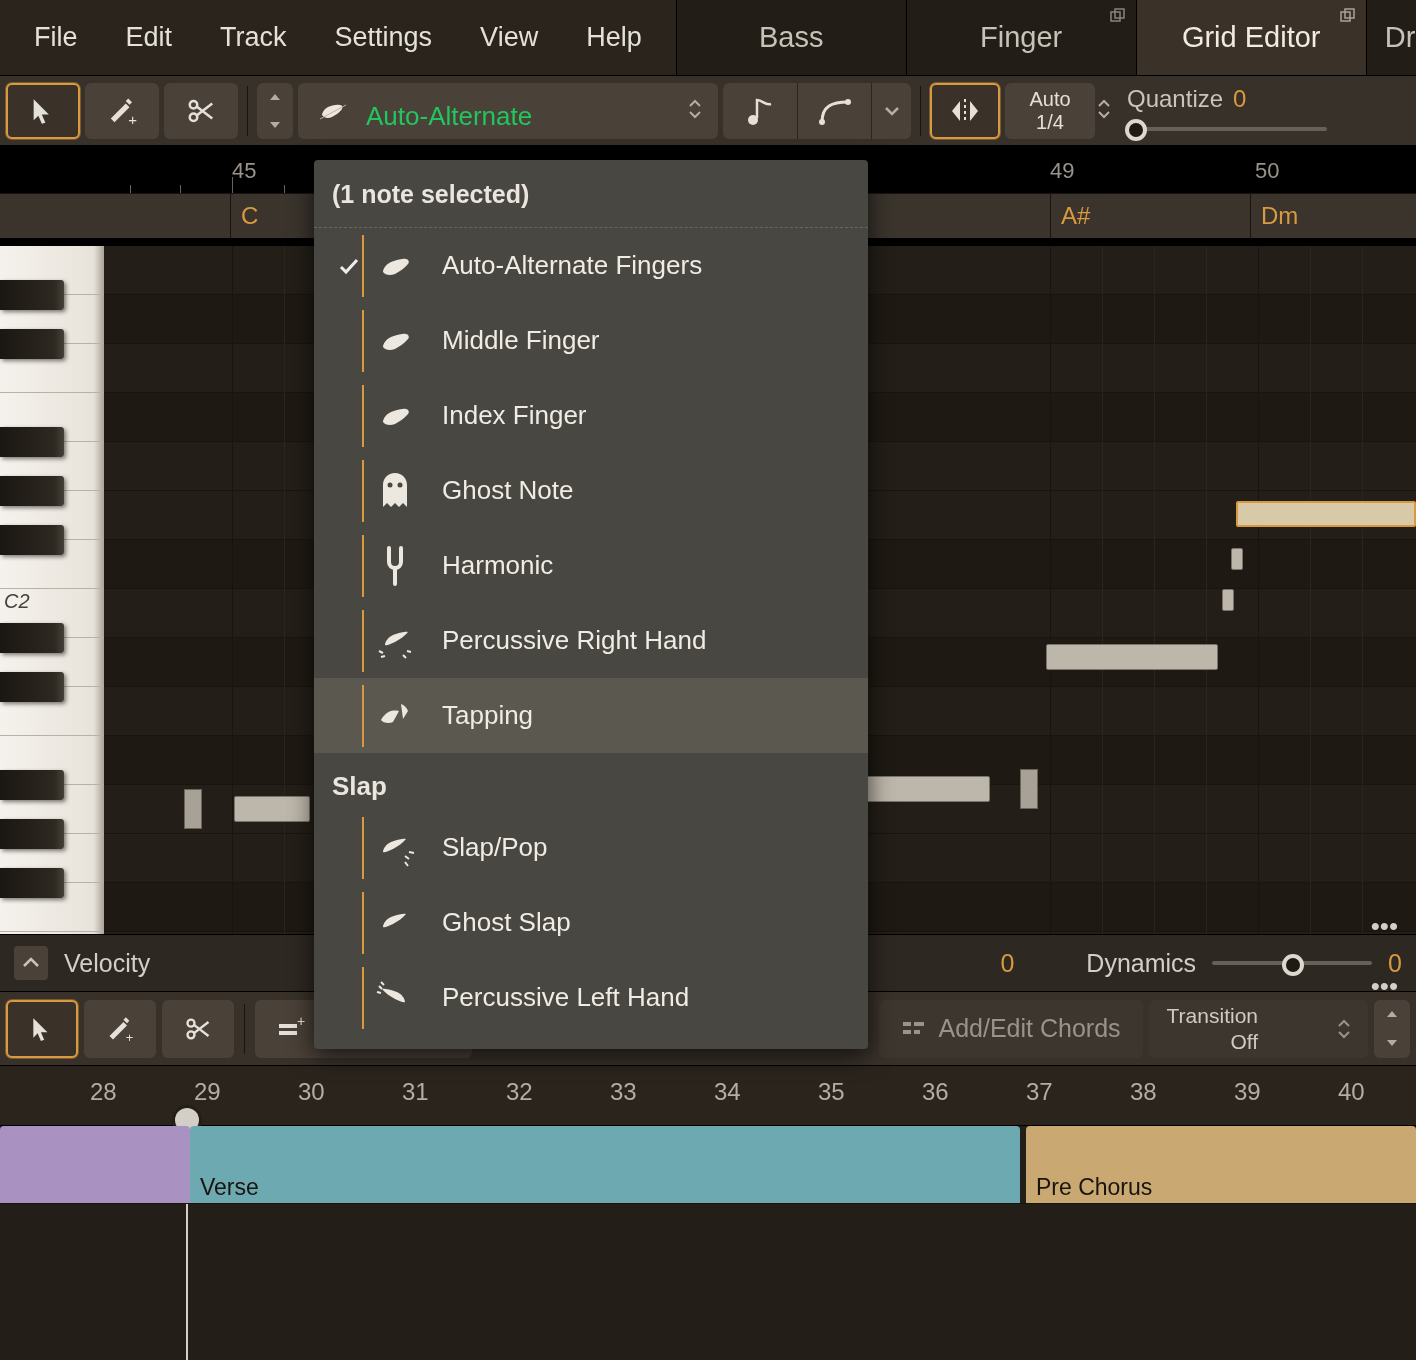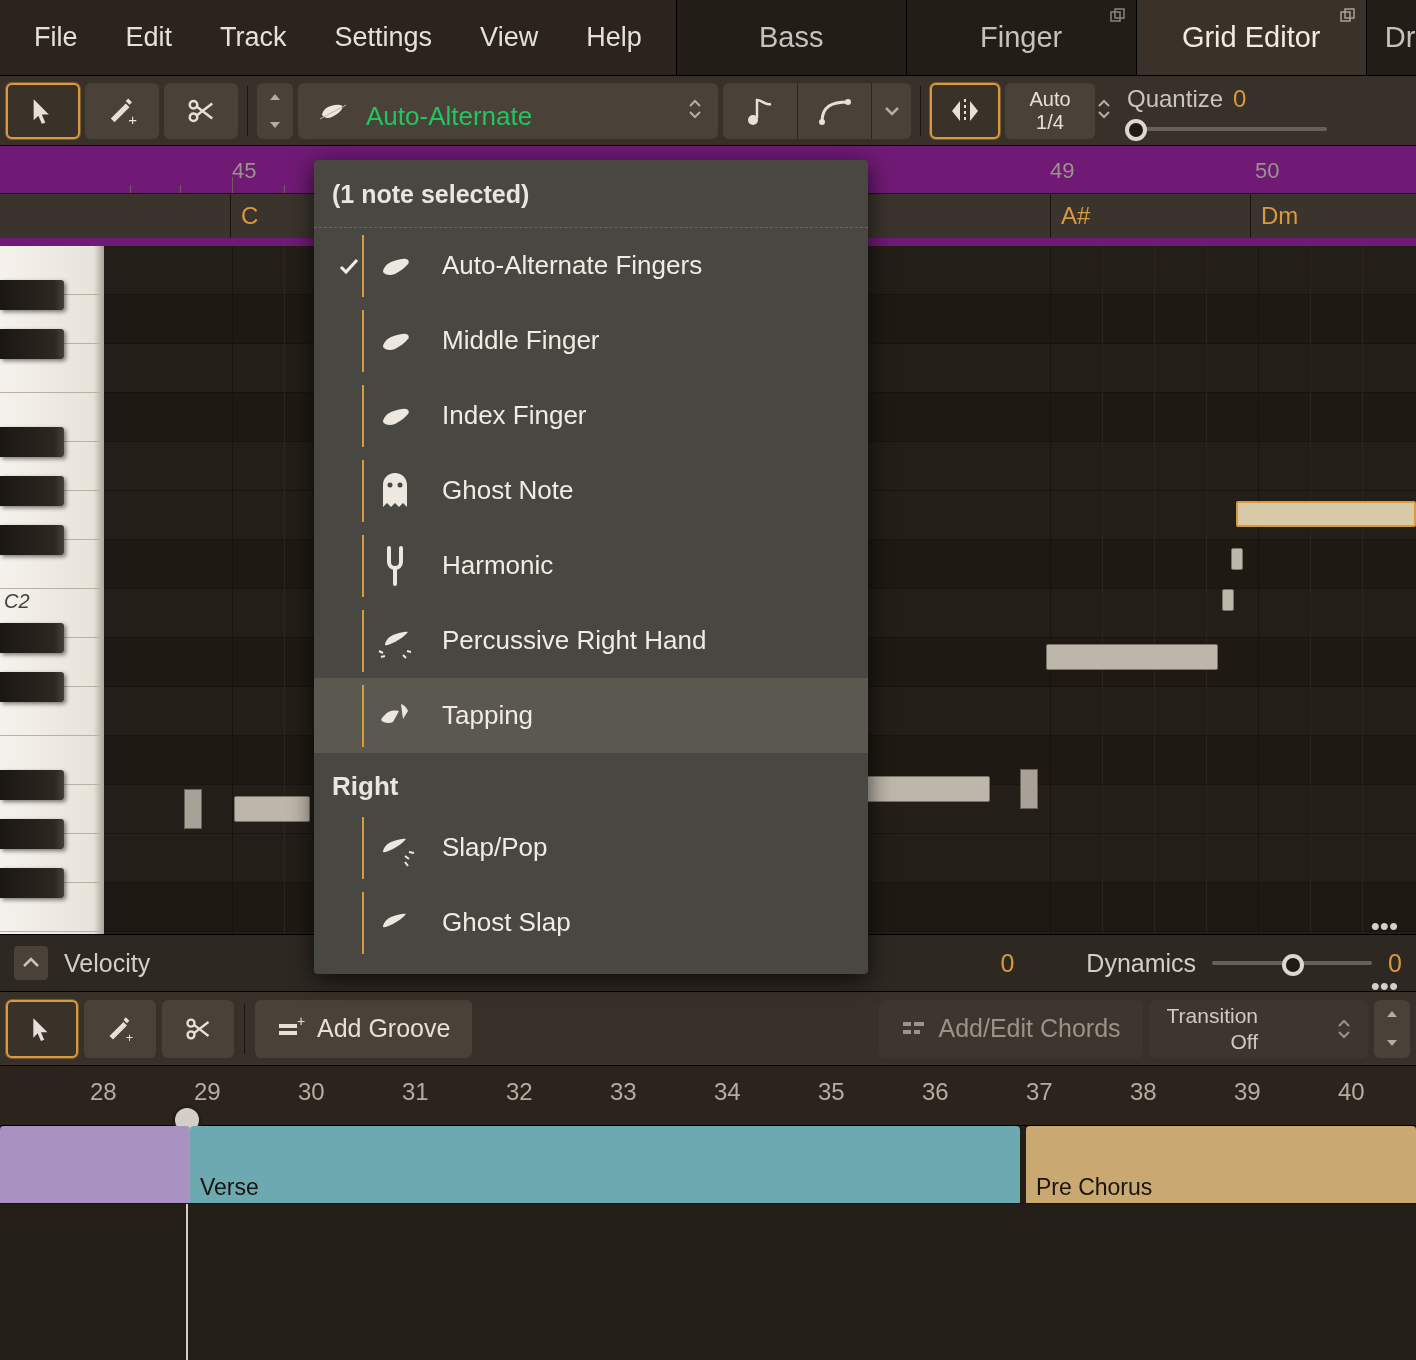--- a/index.html
+++ b/index.html
@@ -31,21 +31,21 @@
 .quant-box { display:flex; flex-direction:column; align-items:center; justify-content:center; height:56px; width:90px; background:#4a4138; border-radius:6px; cursor:pointer; font-size:20px; color:#e5e1da; }
 .quant-box .small { font-size:20px; }
 .quantize-cluster { display:flex; flex-direction:column; margin-left:12px; margin-right:6px; }
 .quantize-label { display:flex; align-items:baseline; gap:10px; font-size:24px; color:#c9c4bc; }
 .quantize-label .qval { color:#d99a3f; font-size:24px; }
 .quantize-slider { margin-top:6px; position:relative; width:200px; height:18px; }
 .q-track { position:absolute; top:8px; left:0; right:0; height:4px; background:#666058; border-radius:2px; }
 .q-knob { position:absolute; top:0; width:22px; height:22px; border-radius:50%; background:#1e1a14; border:4px solid #ddd7ce; left:-2px; }
 
 
-.ruler-area { background:#701a75; height:100px; position:relative; }
+.ruler-area { background:#000000; height:100px; position:relative; }
 .ruler-row { height:48px; border-bottom:1px solid #191410; position:relative; }
 .ruler-tick-label { position:absolute; top:12px; font-size:22px; color:#9a938a; }
 .ruler-subtick { position:absolute; bottom:0; width:1px; height:8px; background:#6a6158; }
 .chord-row { height:44px; position:relative; background:#3a342c; }
 .chord-cell { position:absolute; top:0; bottom:0; border-left:1px solid #191410; padding-left:10px; display:flex; align-items:center; font-size:24px; color:#d99a3f; }
 
 
 .piano-roll { position:relative; height:688px; background:#231e17; overflow:hidden; }
 .piano-keys { position:absolute; left:0; top:0; bottom:0; width:104px; background:linear-gradient(to right,#f5f2ed 0%,#e8e3da 90%,#aaa298 100%); z-index:2;font-style:italic; }
 .white-key { position:absolute; left:0; right:0; height:49px; border-bottom:1px solid #b8b1a6; }
@@ -398,39 +398,49 @@
   <div class="popup-item hover">
     <span class="popup-check"></span>
     <span class="popup-icon">
         <svg width="44" height="44" viewBox="0 0 44 44">
           <path d="M8 26c2-4 6-8 10-9 4-1 8 0 8 0l-6 11c-4 2-10 1-12-2z" fill="#ece7df"></path>
           <path d="M28 10c3 1 6 4 7 7l-5 8" fill="#ece7df"></path>
         </svg>
       </span>
     <span class="popup-label">Tapping</span>
   </div>
-  <div class="popup-subhead">Right</div>
+  <div class="popup-subhead">Slap</div>
   <div class="popup-item">
     <span class="popup-check"></span>
     <span class="popup-icon">
         <svg width="44" height="44" viewBox="0 0 44 44">
           <path d="M10 26c0-3 3-8 8-10 4-1 10-4 15-3-3 4-8 7-13 10-5 2-8 4-10 3z" fill="#ece7df"></path>
           <path d="M32 30l4 3M36 26l5 1M32 36l3 4" stroke="#ece7df" stroke-width="2"></path>
         </svg>
       </span>
     <span class="popup-label">Slap/Pop</span>
   </div>
   <div class="popup-item">
     <span class="popup-check"></span>
     <span class="popup-icon">
         <svg width="44" height="44" viewBox="0 0 44 44">
           <path d="M10 26c0-3 3-8 8-10 4-1 10-4 15-3-3 4-8 7-13 10-5 2-8 4-10 3z" fill="#ece7df"></path>
         </svg>
       </span>
     <span class="popup-label">Ghost Slap</span>
+  </div>
+  <div class="popup-item">
+    <span class="popup-check"></span>
+    <span class="popup-icon">
+        <svg width="44" height="44" viewBox="0 0 44 44">
+          <path d="M32 26c0-3-3-8-8-10-4-1-10-4-15-3 3 4 8 7 13 10 5 2 8 4 10 3z" fill="#ece7df"></path>
+          <path d="M6 10l3 3M4 16l4 1M8 6l3 3" stroke="#ece7df" stroke-width="2"></path>
+        </svg>
+      </span>
+    <span class="popup-label">Percussive Left Hand</span>
   </div>
 </div>
 
 <div class="ctrl-strip">
   <div class="expander">
     <svg width="18" height="14">
         <path d="M2 10l7-7 7 7" fill="none" stroke="#c9c4bb" stroke-width="2.5"></path>
       </svg>
   </div>
   <span class="ctrl-label">Velocity</span>

